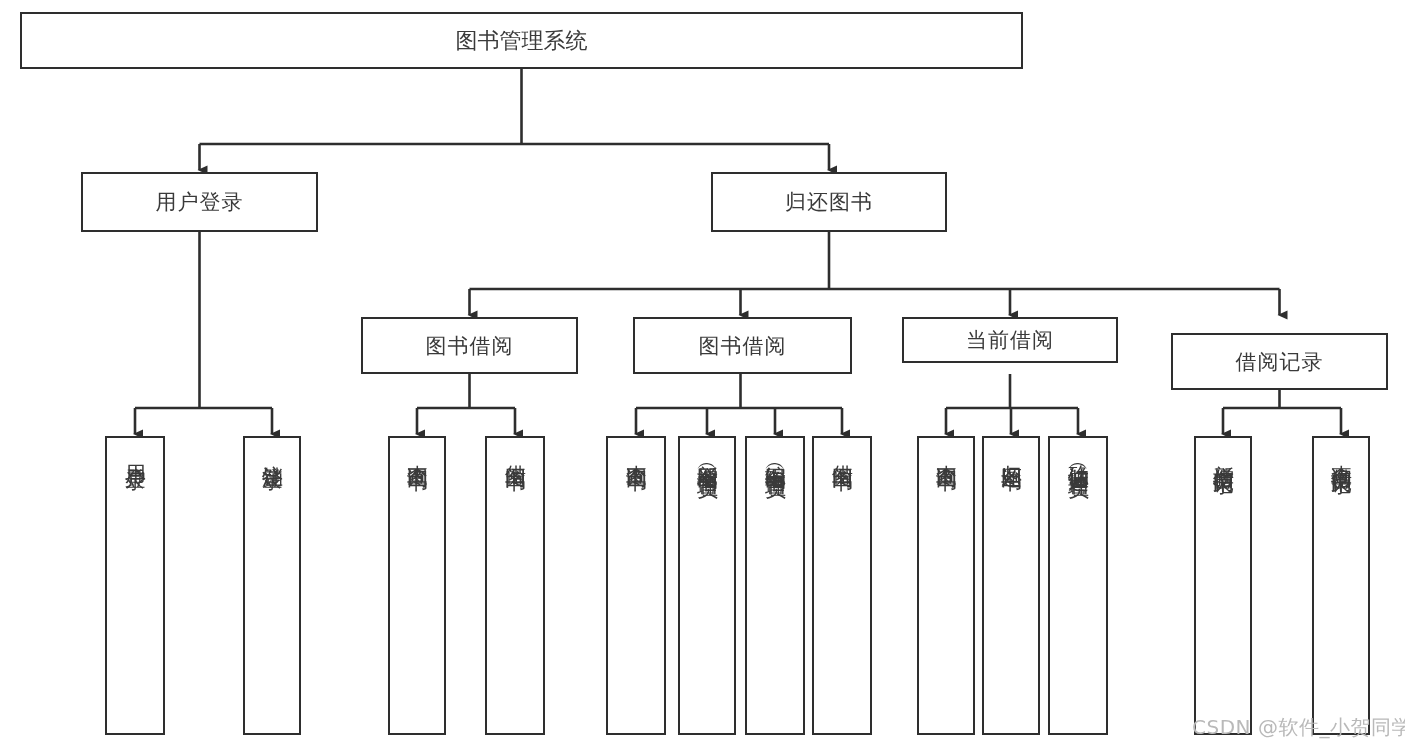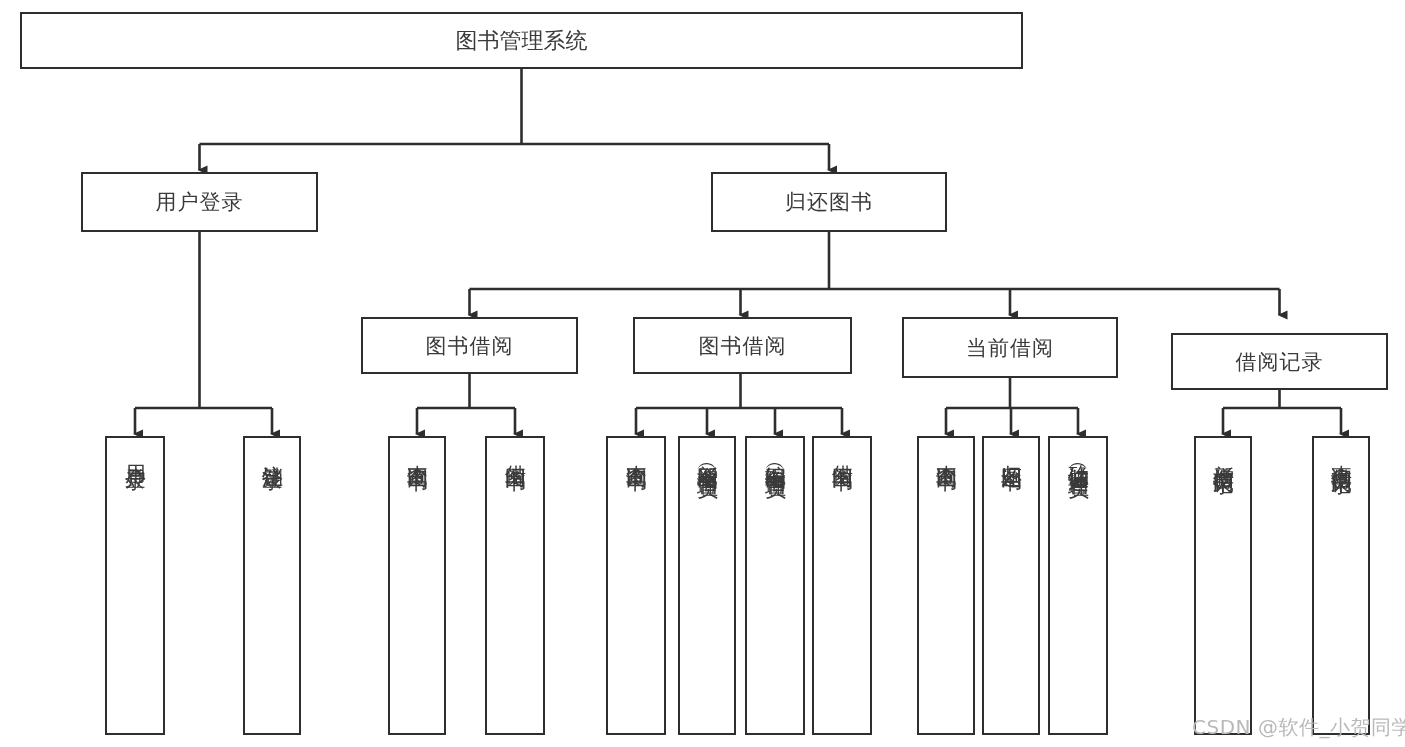--- a/index.html
+++ b/index.html
@@ -75,21 +75,21 @@
       </div>
       <div class="node h" style="left: 711px; top: 172px; width: 236px; height: 60px;">
         <span>归还图书</span>
       </div>
       <div class="node h" style="left: 361px; top: 317px; width: 217px; height: 57px;">
         <span>图书借阅</span>
       </div>
       <div class="node h" style="left: 633px; top: 317px; width: 219px; height: 57px;">
         <span>图书借阅</span>
       </div>
-      <div class="node h" style="left: 902px; top: 317px; width: 216px; height: 61px;">
+      <div class="node h" style="left: 902px; top: 317px; width: 216px; height: 46px;">
         <span>当前借阅</span>
       </div>
       <div class="node h" style="left: 1171px; top: 317px; width: 217px; height: 57px; margin-top: 16px;">
         <span>借阅记录</span>
       </div>
       <div class="node leaf" style="left: 105px; top: 436px; width: 60px; height: 299px;">
         <span class="vtext">用户登录</span>
       </div>
       <div class="node leaf" style="left: 243px; top: 436px; width: 58px; height: 299px;">
         <span class="vtext">注销登录</span>

